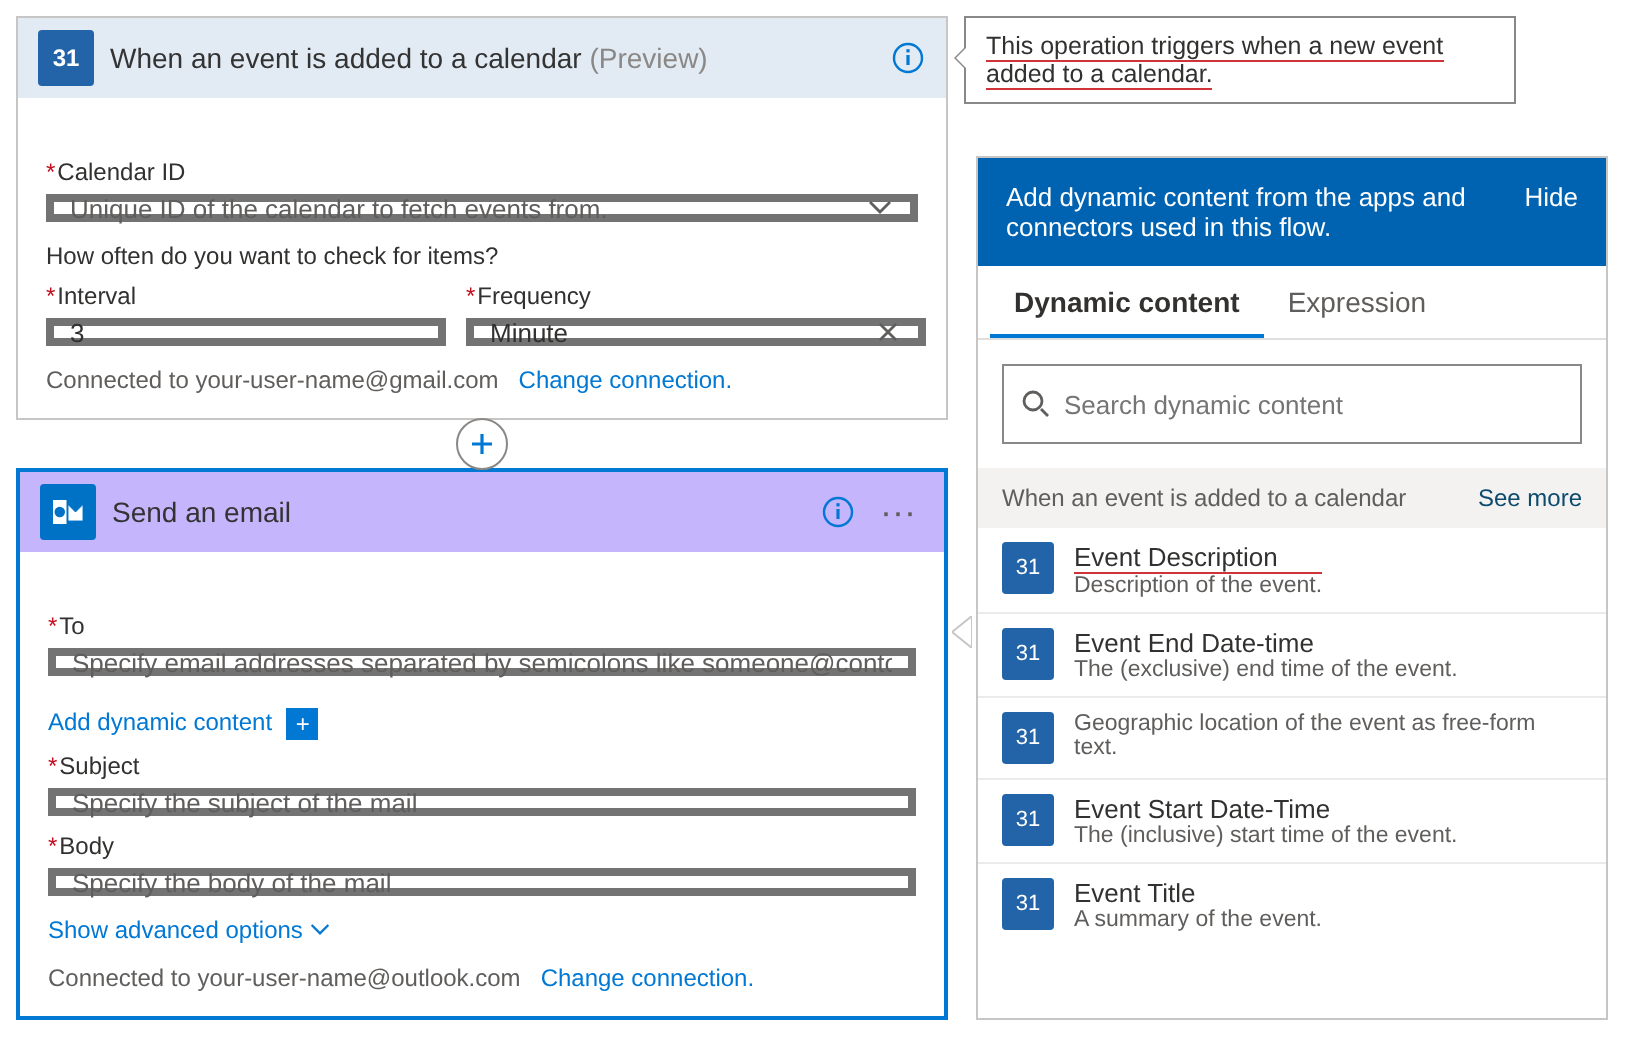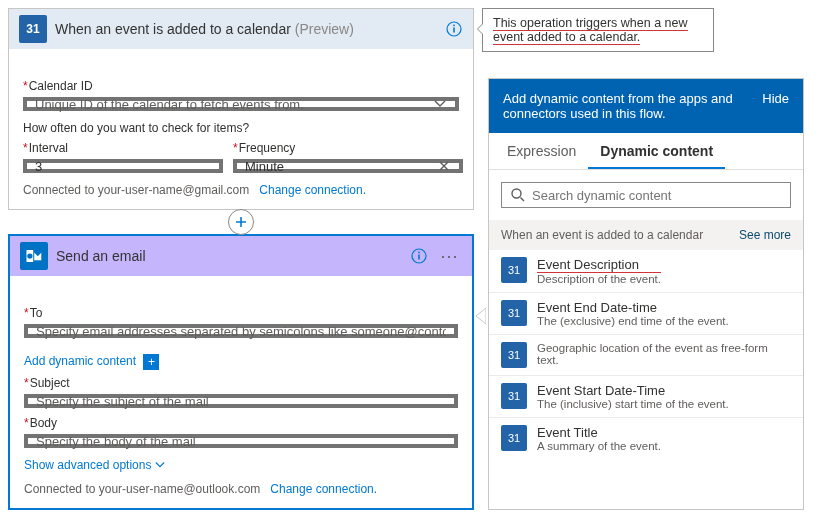--- a/index.html
+++ b/index.html
@@ -39,31 +39,31 @@
   .adc-row .btnsq { display:inline-flex; width:16px; height:16px; background:#0078d4; color:#fff; align-items:center; justify-content:center; margin-left:4px; font-size:12px; vertical-align: middle;}
   .adv { color: #0078d4; font-size: 12px; margin-top: 10px; display: inline-flex; align-items: center; gap:4px; }
 
   
   .rhead { background: #0063b1; color: #fff; padding: 12px 14px; display:flex; gap:8px; }
   .rhead .txt { flex:1; font-size: 13px; }
   .rhead .hide { font-size: 13px; }
   .tabs { display:flex; border-bottom: 1px solid #e1dfdd; padding: 0 6px; }
   .tab { padding: 10px 12px 8px; font-size: 14px; color: #605e5c; border-bottom: 2px solid transparent; }
   .tab.active { color: #323130; font-weight: 600; border-bottom-color: #0078d4; }
-  .search { margin: 12px; border: 1px solid #8a8886; height: 26px; display: flex; align-items: center; padding: 0 8px; gap:6px; }
+  .search { margin: 12px; border: 1px solid #8a8886; height: 40px; display: flex; align-items: center; padding: 0 8px; gap:6px; }
   .search input { border: none; outline: none; flex: 1; font-size: 13px; }
   .sec-head { background: #f3f2f1; padding: 8px 12px; font-size: 12px; color: #605e5c; display:flex; justify-content:space-between; }
   .ditem { display:flex; gap:10px; padding: 7px 12px; align-items:flex-start; border-top: 1px solid #edebe9; }
   .ditem:first-of-type { border-top: none; }
   .dicon { width: 26px; height: 26px; background:#2364a8; color:#fff; display:flex; align-items:center; justify-content:center; font-size:11px; border-radius:2px; flex-shrink:0; }
   .ditem .t1 { font-size: 13px; color: #323130; }
   .ditem .t2 { font-size: 11.5px; color: #605e5c; }
 
   
-  .tooltip { position: absolute; top: 8px; left: 482px; width: 232px; border: 1px solid #8a8886; background: #fff; padding: 7px 10px; font-size: 12.5px; color: #323130; }
+  .tooltip { position: absolute; top: 8px; left: 482px; width: 276px; border: 1px solid #8a8886; background: #fff; padding: 7px 10px; font-size: 12.5px; color: #323130; }
   .ttarrow { position:absolute; left:-6px; top:14px; width:0; height:0; border-top:6px solid transparent; border-bottom:6px solid transparent; border-right:6px solid #8a8886; }
   .ttarrow::after { content:""; position:absolute; left:1px; top:-5px; border-top:5px solid transparent; border-bottom:5px solid transparent; border-right:5px solid #fff; }
   .rpointer { position:absolute; top: 308px; left: 476px; color:#c8c6c4; }
 
   svg { display:block; }
 </style>
 </head>
 <body>
 
 <div class="cols">
@@ -176,22 +176,22 @@
       </div>
     </div>
   </div>
 
   <div class="rightcol card">
     <div class="rhead">
       <div class="txt">Add dynamic content from the apps and connectors used in this flow.</div>
       <div class="hide">Hide</div>
     </div>
     <div class="tabs">
+      <div class="tab active">Dynamic content</div>
       <div class="tab">Expression</div>
-      <div class="tab active">Dynamic content</div>
     </div>
     <div class="search">
       <svg width="16" height="16" viewBox="0 0 16 16">
           <circle cx="6.5" cy="6.5" r="4.5" fill="none" stroke="#605e5c" stroke-width="1.4"></circle>
           <path d="M10.5 10.5 L14 14" stroke="#605e5c" stroke-width="1.4"></path>
         </svg>
       <input placeholder="Search dynamic content" style="">
     </div>
     <div class="sec-head">
       <span>When an event is added to a calendar</span>

